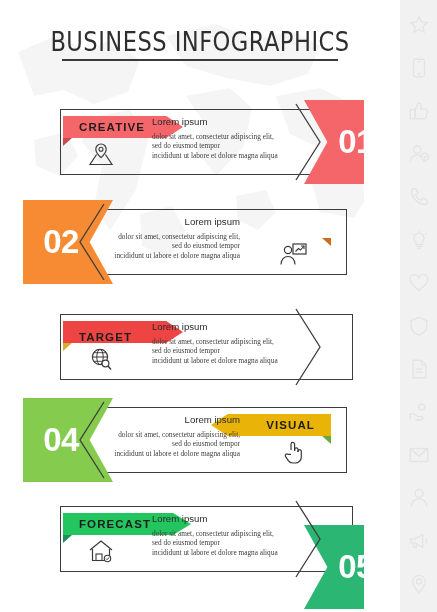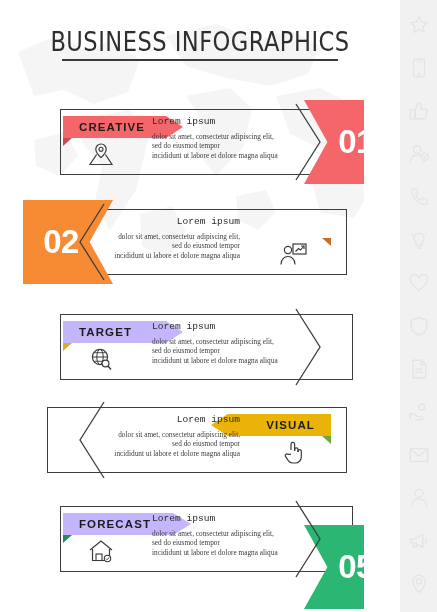--- a/index.html
+++ b/index.html
@@ -106,21 +106,21 @@
   .fold{position:absolute;width:9px;height:8px;}
   .fold.ltr{left:63px;top:38px;clip-path:polygon(0 0,100% 0,0 100%);}
   .fold.rtl{right:69px;top:38px;clip-path:polygon(0 0,100% 0,100% 100%);}
 
   
   .copy{position:absolute;top:16px;width:146px;}
   .copy.ltr{left:152px;text-align:left;}
   .copy.rtl{right:160px;text-align:right;}
   .copy .lead{
     font-size:9.6px;color:#2b2b2b;line-height:12px;margin-bottom:4px;
-    font-family:Liberation Mono, monospace;
+    font-family:Liberation Sans, sans-serif;
   }
   .copy .small{
     font-size:7.3px;color:#3c3c3c;line-height:9.4px;
     font-family:Liberation Serif, serif;
   }
 
   
   .rowicon{position:absolute;top:41px;width:30px;height:26px;}
   .rowicon.ltr{left:86px;}
   .rowicon.rtl{right:92px;}
@@ -228,21 +228,21 @@
   </div>
 
   <div class="row" style="top:305px;">
     <div class="frame ltr"></div>
 
     <svg class="chev right" viewBox="0 0 34 84">
       <polyline points="6,4 30,42 6,80" fill="none" stroke="#3d3d3d" stroke-width="1.3"></polyline>
     </svg>
 
     <div class="fold ltr" style="background:#d6ad2e;"></div>
-    <div class="label ltr" style="background:#c4b5fd;">
+    <div class="label ltr" style="background:#ef4444;align-items:flex-end;">
       <span>TARGET</span>
     </div>
 
     <div class="copy ltr">
       <div class="lead">Lorem ipsum</div>
       <div class="small">dolor sit amet, consectetur adipiscing elit,</div>
       <div class="small">sed do eiusmod tempor</div>
       <div class="small">incididunt ut labore et dolore magna aliqua</div>
     </div>
 
@@ -255,20 +255,23 @@
         <line x1="7.6" y1="15.3" x2="20.4" y2="15.3" stroke="#3a3a3a" stroke-width=".9"></line>
         <circle cx="19.5" cy="17.5" r="3.4" fill="#ffffff" stroke="#3a3a3a" stroke-width="1.2"></circle>
         <line x1="22" y1="20" x2="25" y2="23.5" stroke="#3a3a3a" stroke-width="1.4"></line>
       </svg>
     </div>
   </div>
 
   <div class="row" style="top:398px;">
     <div class="frame" style="left:47px;width:300px;"></div>
 
+    <div class="numblock left" style="background:#85CB4E;">
+      <span>04</span>
+    </div>
     <svg class="chev left" viewBox="0 0 34 84">
       <polyline points="28,4 4,42 28,80" fill="none" stroke="#3d3d3d" stroke-width="1.3"></polyline>
     </svg>
 
     <div class="fold rtl" style="background:#6ca83c;"></div>
     <div class="label rtl" style="background:#eab308;">
       <span>VISUAL</span>
     </div>
 
     <div class="copy rtl">
@@ -291,21 +294,21 @@
     <div class="frame ltr"></div>
 
     <div class="numblock right" style="background:#2BB673;margin-top:28px;">
       <span>05</span>
     </div>
     <svg class="chev right" viewBox="0 0 34 84">
       <polyline points="6,4 30,42 6,80" fill="none" stroke="#3d3d3d" stroke-width="1.3"></polyline>
     </svg>
 
     <div class="fold ltr" style="background:#1f8f59;"></div>
-    <div class="label ltr" style="background:#c4b5fd;width:112px;">
+    <div class="label ltr" style="background:#22c55e;width:112px;">
       <span>FORECAST</span>
     </div>
 
     <div class="copy ltr">
       <div class="lead">Lorem ipsum</div>
       <div class="small">dolor sit amet, consectetur adipiscing elit,</div>
       <div class="small">sed do eiusmod tempor</div>
       <div class="small">incididunt ut labore et dolore magna aliqua</div>
     </div>
 

